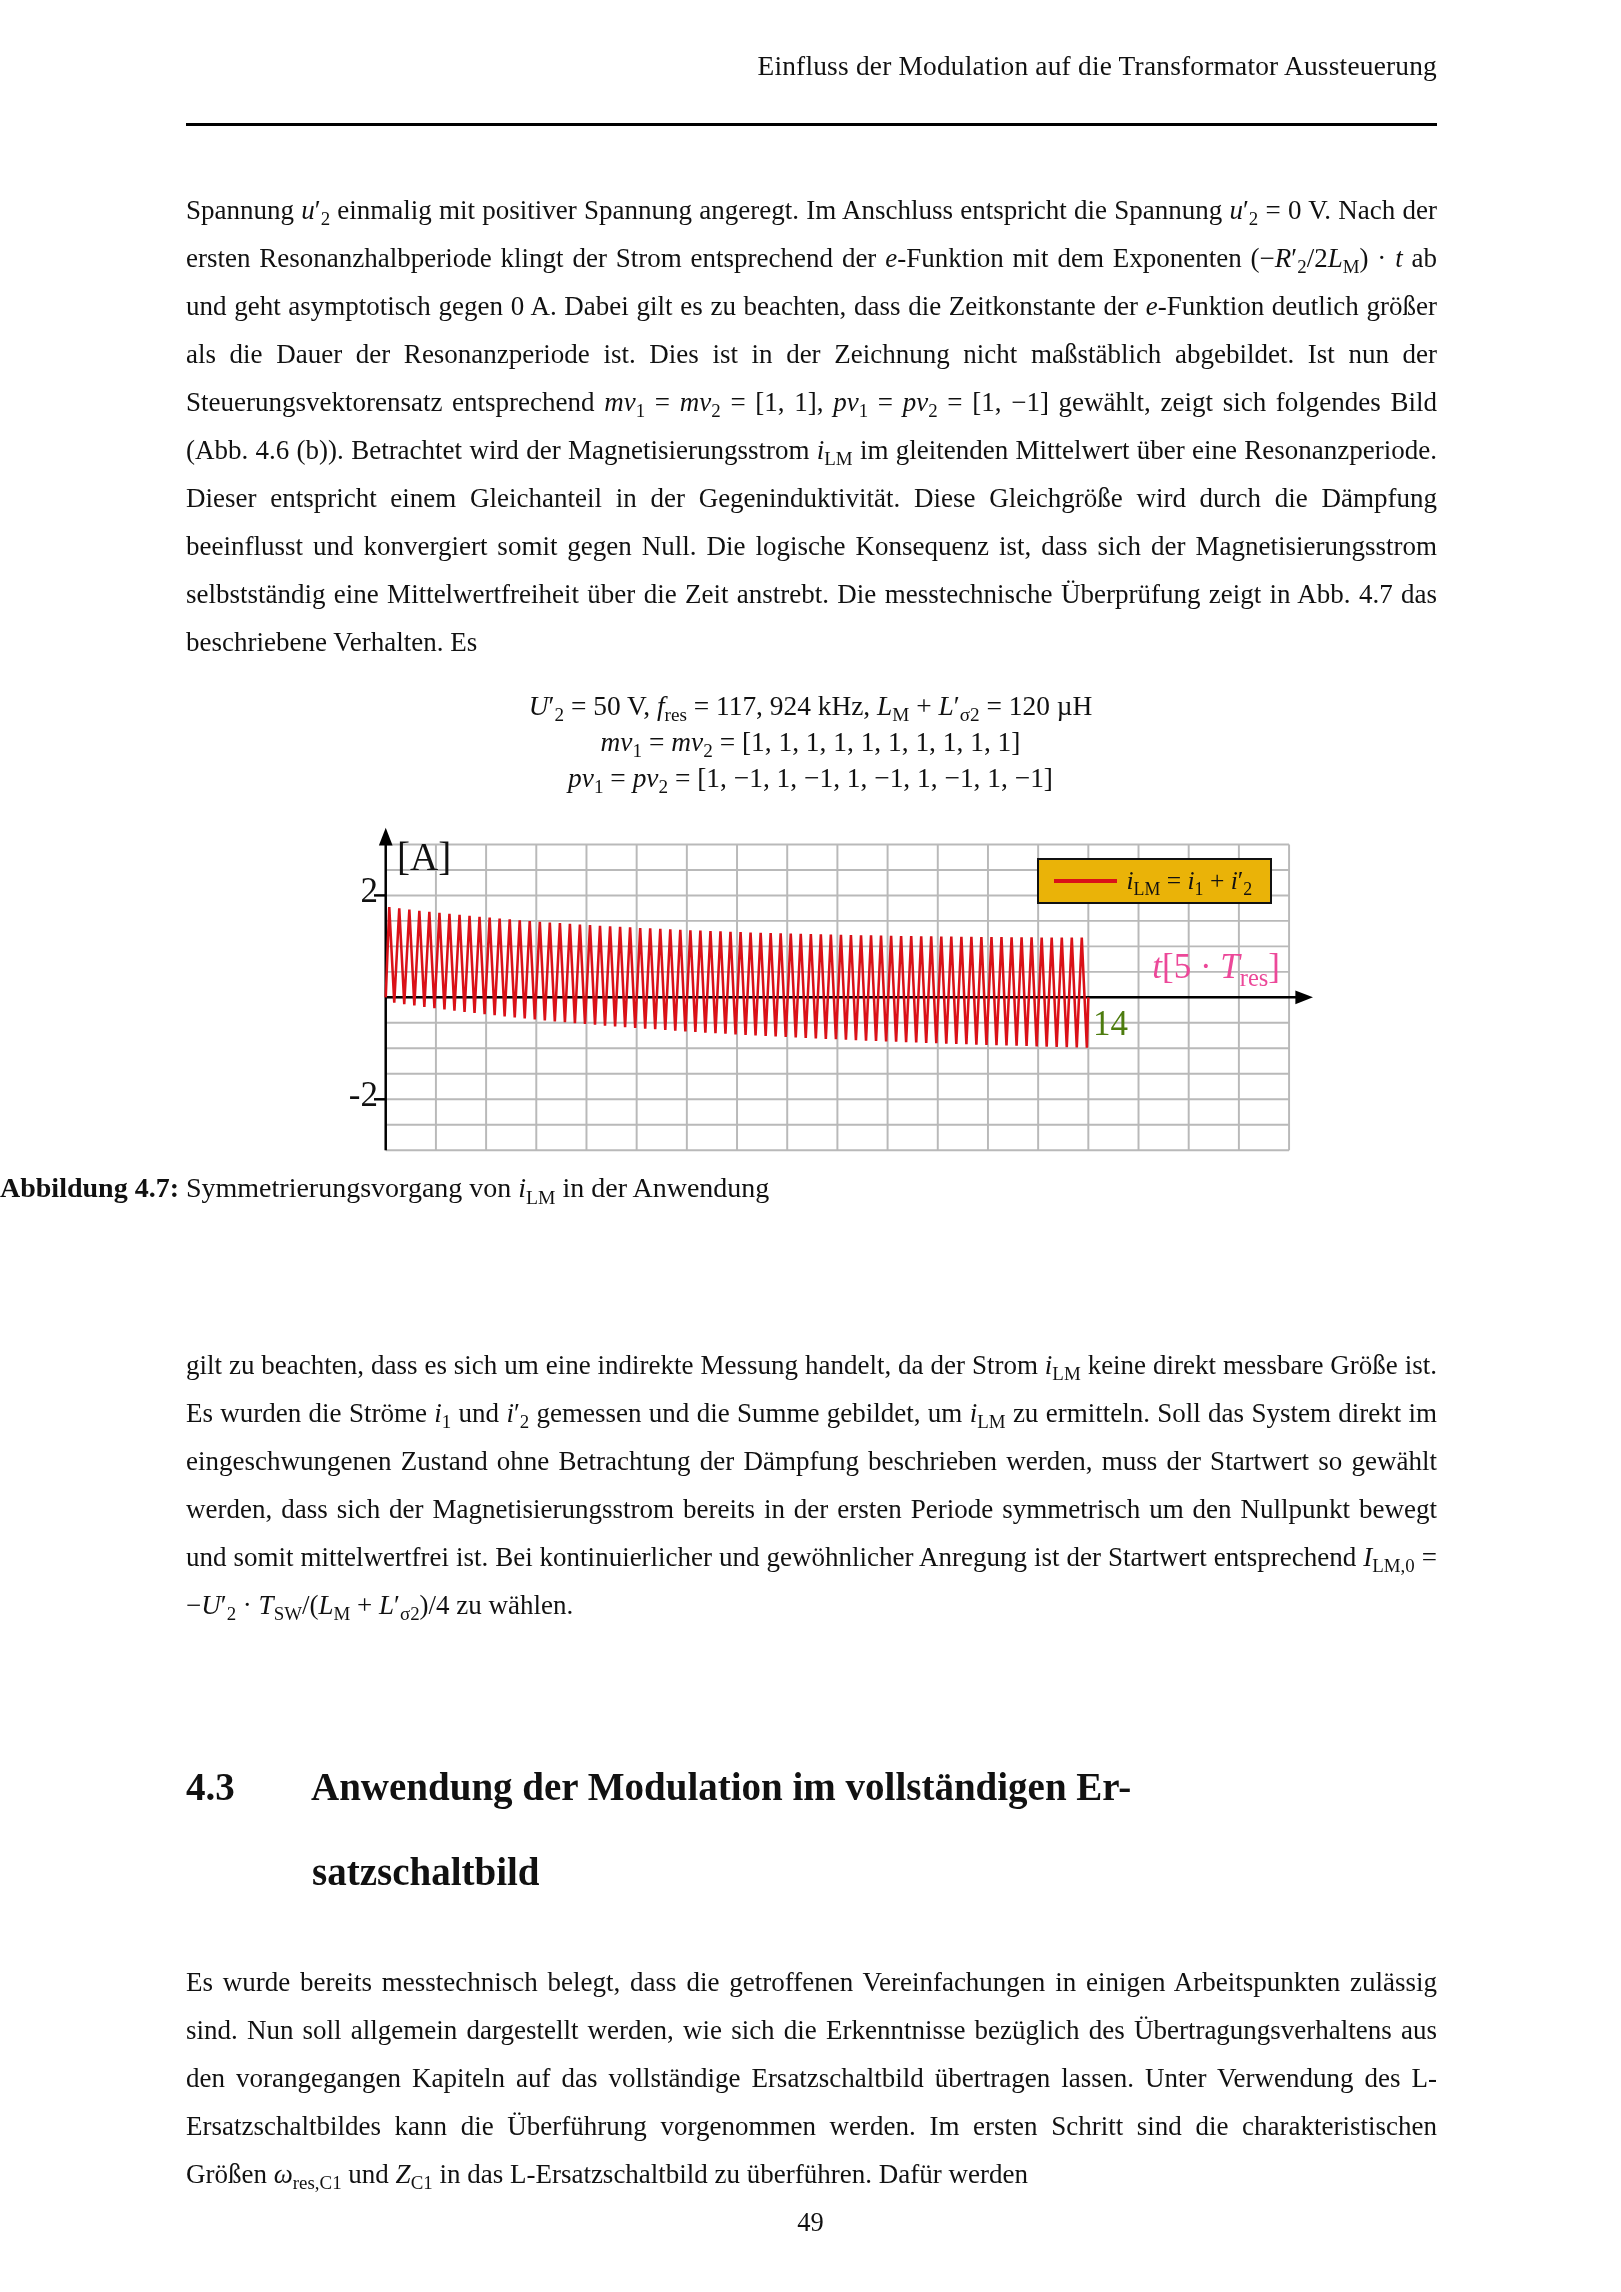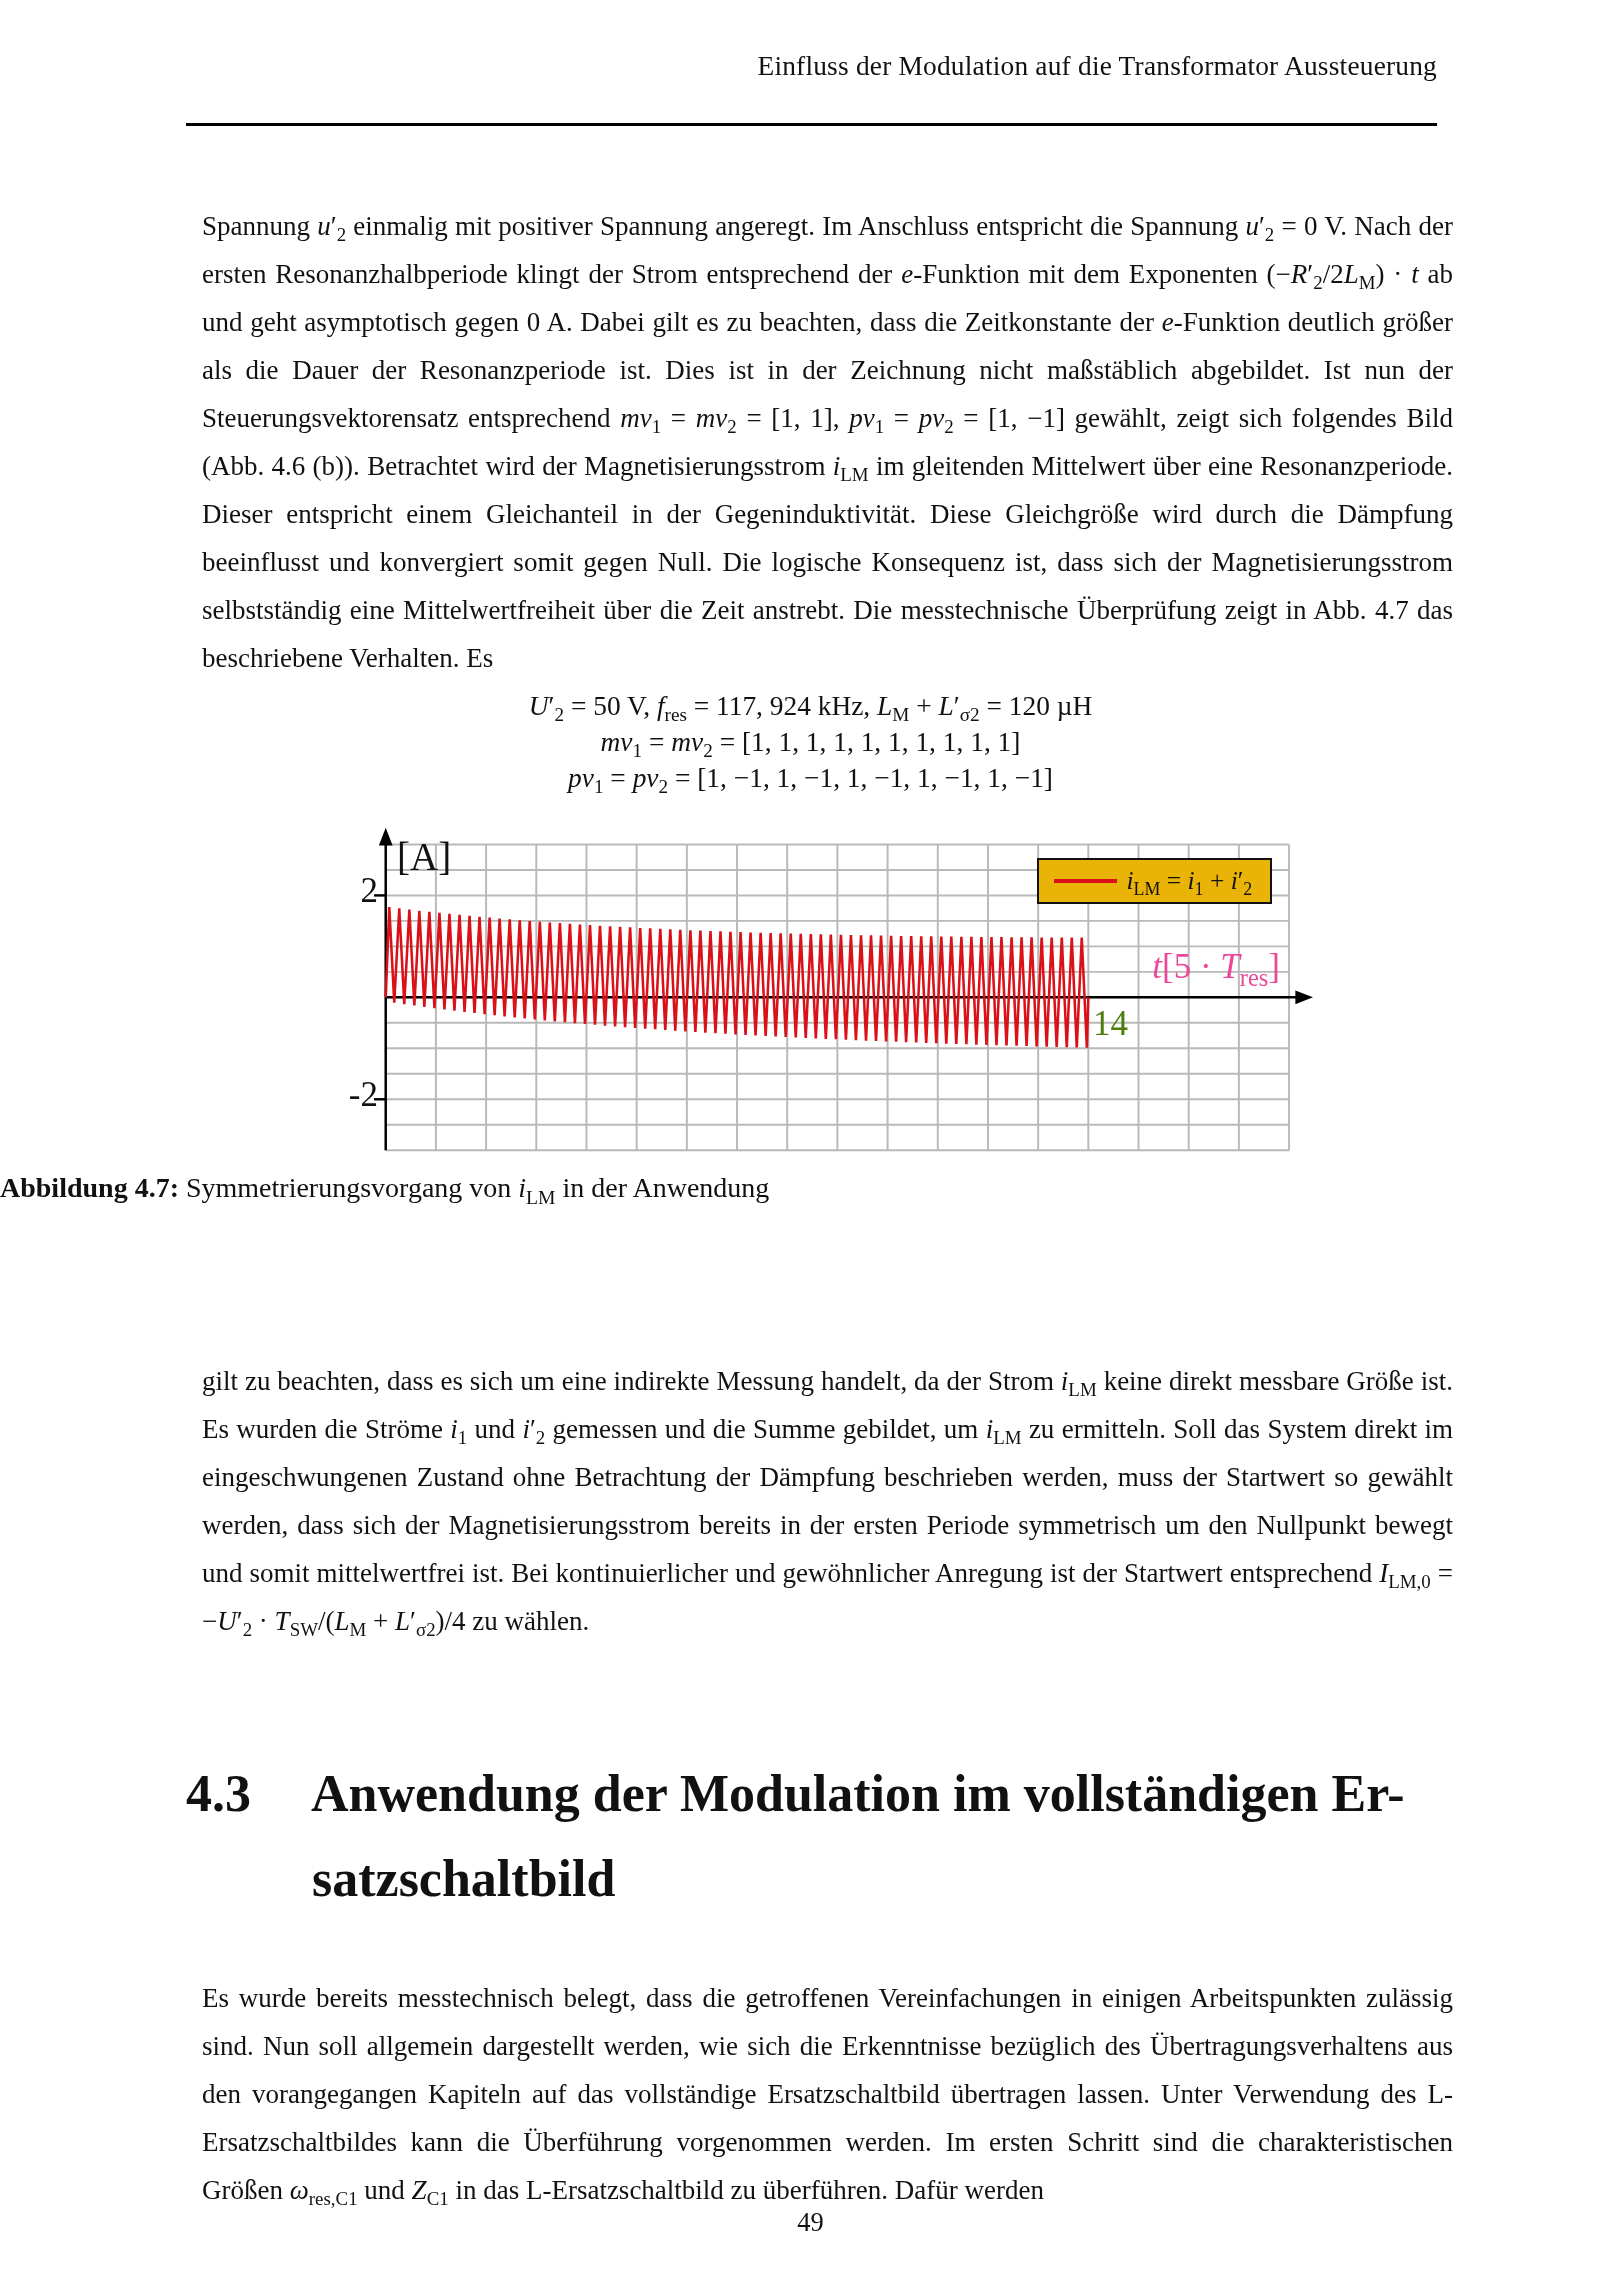--- a/index.html
+++ b/index.html
@@ -9,21 +9,21 @@
     overflow:hidden;
   }
   .running-header{
     position:absolute; top:51px; right:184px; font-size:27.4px; color:#111;
     letter-spacing:0.2px;
   }
   .header-rule{
     position:absolute; top:123px; left:186px; width:1251px; height:2.9px; background:#000;
   }
   .body-text{
-    position:absolute; left:186px; width:1251px; margin:16px;
+    position:absolute; left:186px; width:1251px; margin:0;
     font-size:27px; line-height:48px; text-align:justify;
   }
   .p1{top:186px;}
   .p2{top:1341px;}
   .p3{top:1958px;}
   .eq-block{
     position:absolute; top:688px; left:0; width:1621px; text-align:center;
     font-size:27.4px; line-height:36px;
   }
   .chart{
@@ -50,21 +50,21 @@
     display:flex; align-items:center;
   }
   .legend-line{width:63px; height:3.9px; margin-left:14.7px; flex:0 0 auto;}
   .legend-label{font-size:25.5px; margin-left:9.8px; white-space:nowrap;}
   .fig-caption{
     position:absolute; top:1172px; left:0; width:1621px; 
     font-size:28px;
   }
   .fig-caption b{font-family:"Liberation Serif","DejaVu Serif",serif;}
   .section-heading{
-    position:absolute; left:186px; width:1274px; font-size:52px; font-weight:bold;
+    position:absolute; left:186px; width:1274px; font-size:39px; font-weight:bold;
     margin:0; color:#111;
   }
   .sh1{top:1764px;}
   .sh2{top:1849px; left:312px;}
   .sec-num{display:inline-block; min-width:125px;}
   .page-number{
     position:absolute; top:2207px; left:0; width:1621px; text-align:center; font-size:26.5px;
   }
   i{font-style:italic;}
   sub{font-size:70%; line-height:0;}

